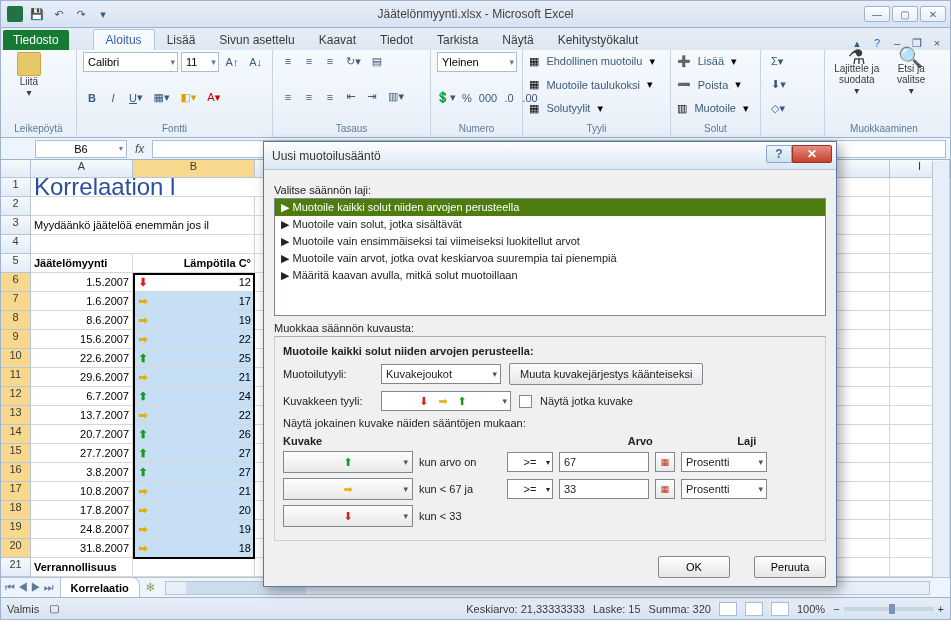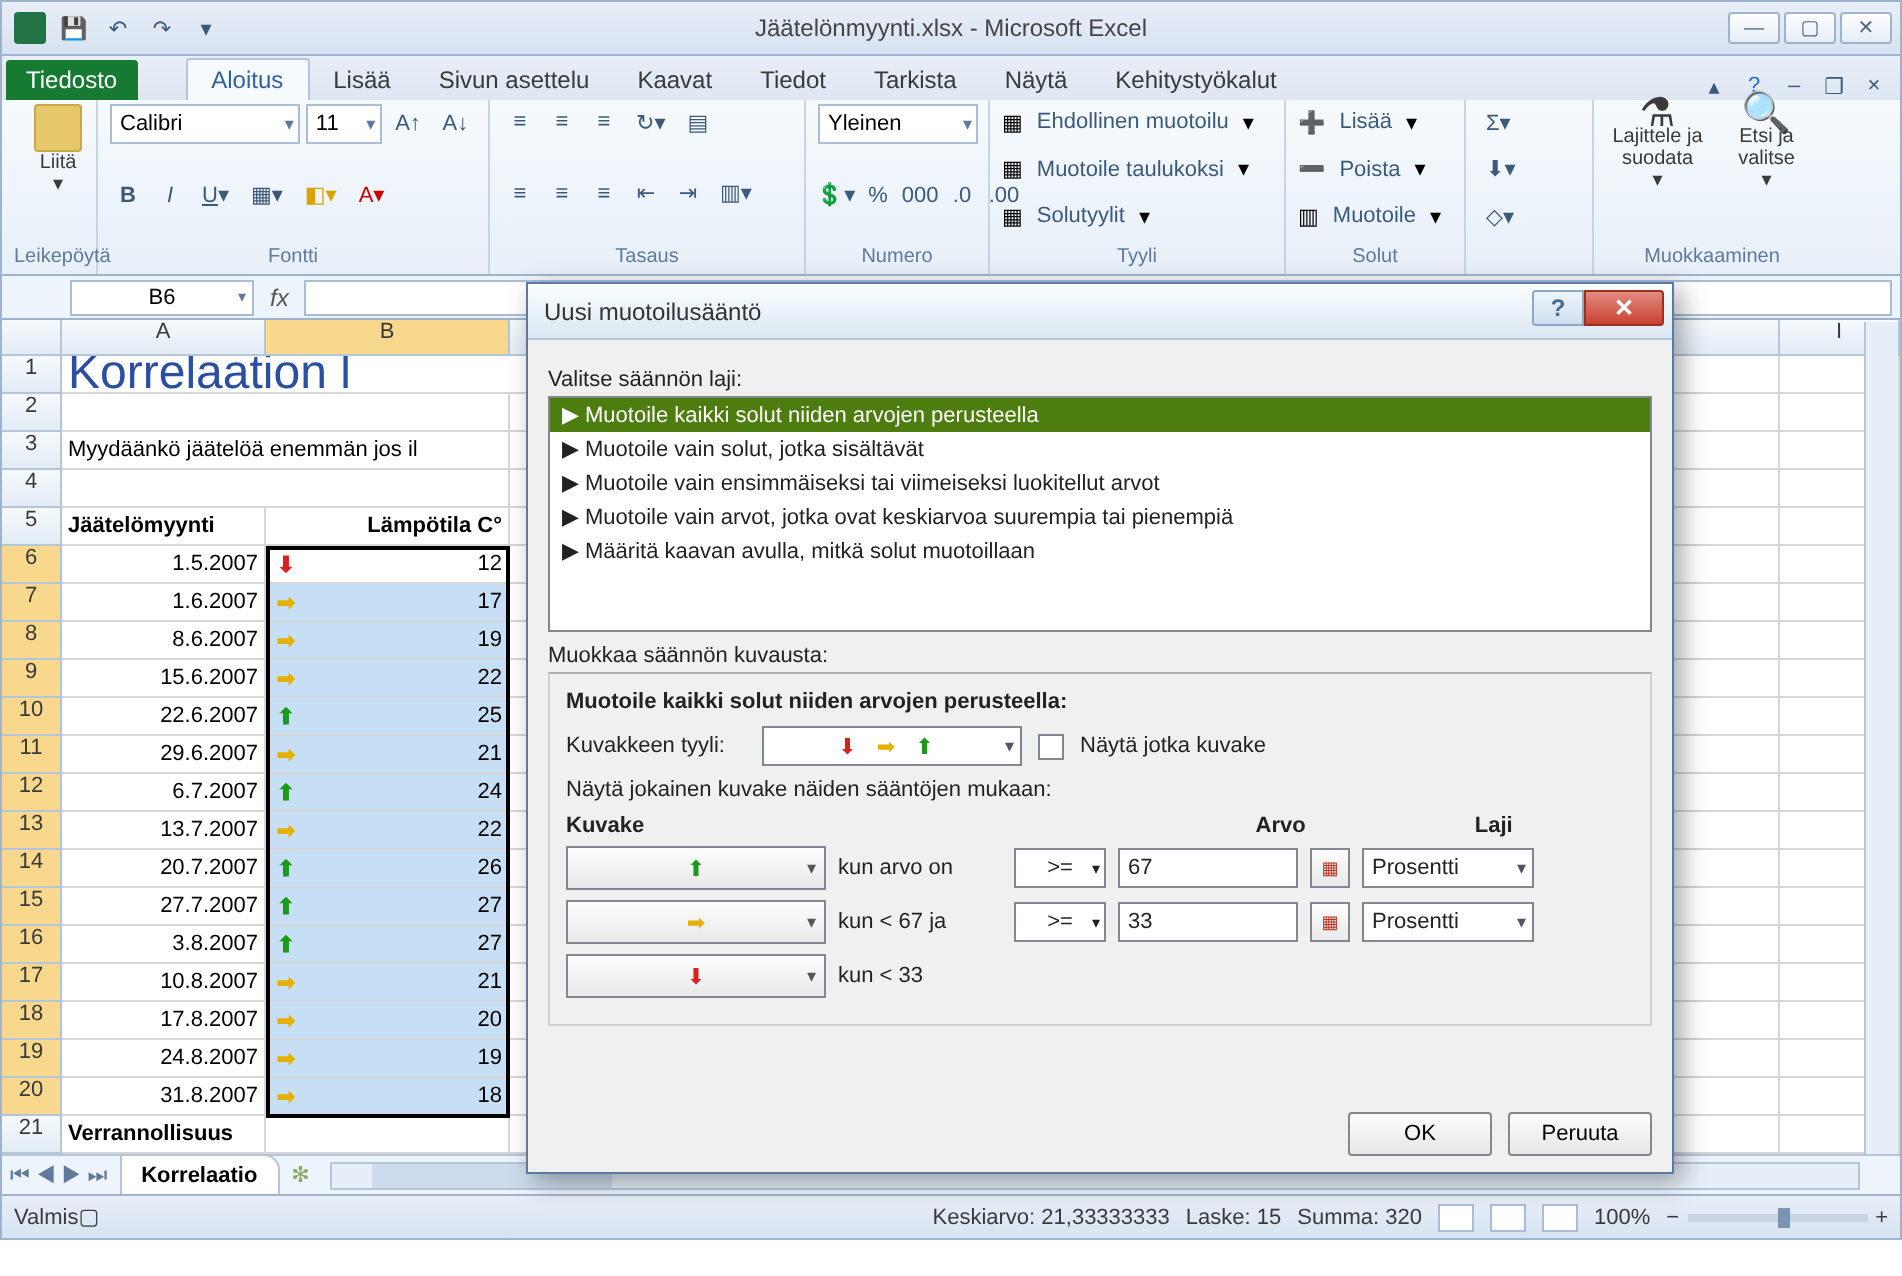--- a/index.html
+++ b/index.html
@@ -97,21 +97,21 @@
 .cols { display:flex; gap:20px; font-weight:bold; margin:6px 0 4px; }
 .cols .c1{width:150px;} .cols .c2{width:78px;} .cols .c3{width:58px;} .cols .c4{width:90px;} .cols .c5{width:80px;}
 .irow { display:flex; align-items:center; gap:6px; margin-bottom:5px; }
 .iconsel { width:130px; height:22px; border:1px solid #828790; background:linear-gradient(#fdfdfd,#e9e9e9); display:flex; align-items:center; justify-content:center; position:relative; }
 .iconsel::after { content:"▾"; position:absolute; right:4px; font-size:9px; color:#555; }
 .optxt { width:82px; }
 .opsel { width:46px; height:20px; border:1px solid #828790; background:#fff; display:flex; align-items:center; justify-content:center; position:relative; }
 .opsel::after { content:"▾"; position:absolute; right:2px; font-size:8px; }
 .valbox { width:90px; height:20px; border:1px solid #828790; background:#fff; padding:0 4px; display:flex; align-items:center; }
 .refbtn { width:20px; height:20px; border:1px solid #828790; background:linear-gradient(#fdfdfd,#e9e9e9); display:flex; align-items:center; justify-content:center; font-size:9px; color:#c03020; }
-.dlg-foot { position:absolute; bottom:8px; right:10px; display:flex; gap:8px; }
+.dlg-foot { position:absolute; bottom:8px; right:10px; display:flex; gap:24px; }
 .dlg-foot .btn { min-width:72px; justify-content:center; }
 </style>
 </head>
 <body>
 
 <div class="titlebar">
   <div class="qat">
     <div class="xlicon"></div>
     <div class="qat-btn">💾</div>
     <div class="qat-btn">↶</div>
@@ -139,21 +139,21 @@
   <div class="tab-help">
     <span>▴</span>
     <span style="color:#2a6ac2;">?</span>
     <span>–</span>
     <span>❐</span>
     <span>×</span>
   </div>
 </div>
 
 <div class="ribbon">
-  <div class="group" style="width:48px">
+  <div class="group" style="width:76px">
     <div class="bigbtn">
       <div class="bigicon"></div>
       <span>Liitä</span>
       <span>▾</span>
     </div>
     <div class="group-label">Leikepöytä</div>
   </div>
   <div class="group" style="width:196px">
     <div class="row">
       <div class="combo" style="width:96px">Calibri</div>
@@ -454,21 +454,21 @@
 
   <div class="sheettabs" style="position:absolute;left:0;right:0;bottom:0">
     <div class="stab-nav">⏮ ◀ ▶ ⏭</div>
     <div class="stab">Korrelaatio</div>
     <div style="margin-left:6px;color:#8a6;">✻</div>
     <div class="hscroll"></div>
   </div>
 </div>
 
 <div class="status">
-  <div style="display:flex;align-items:center">
+  <div style="display:flex;gap:10px;align-items:center">
     <span>Valmis</span>
     <span>▢</span>
   </div>
   <div class="status-right">
     <span>Keskiarvo: 21,33333333</span>
     <span>Laske: 15</span>
     <span>Summa: 320</span>
     <div class="viewbtn"></div>
     <div class="viewbtn"></div>
     <div class="viewbtn"></div>
@@ -497,20 +497,25 @@
       <div class="rule-item sel">▶ <span>Muotoile kaikki solut niiden arvojen perusteella</span></div>
       <div class="rule-item">▶ <span>Muotoile vain solut, jotka sisältävät</span></div>
       <div class="rule-item">▶ <span>Muotoile vain ensimmäiseksi tai viimeiseksi luokitellut arvot</span></div>
       <div class="rule-item">▶ <span>Muotoile vain arvot, jotka ovat keskiarvoa suurempia tai pienempiä</span></div>
       <div class="rule-item">▶ <span>Määritä kaavan avulla, mitkä solut muotoillaan</span></div>
     </div>
     <div class="label">Muokkaa säännön kuvausta:</div>
     <div class="panel">
       <div class="panel-title">Muotoile kaikki solut niiden arvojen perusteella:</div>
       <div class="frow">
+        <div class="fld">Muotoilutyyli:</div>
+        <div class="dd" style="min-width:120px">Kuvakejoukot</div>
+        <div class="btn">Muuta kuvakejärjestys käänteiseksi</div>
+      </div>
+      <div class="frow">
         <div class="fld">Kuvakkeen tyyli:</div>
         <div class="dd icons">
           <span class="arr-r">⬇</span>
             <span class="arr-y">➡</span>
             <span class="arr-g">⬆</span>
         </div>
         <div class="chk"></div>
         <span>Näytä jotka kuvake</span>
       </div>
       <div style="margin:6px 0 2px">Näytä jokainen kuvake näiden sääntöjen mukaan:</div>

